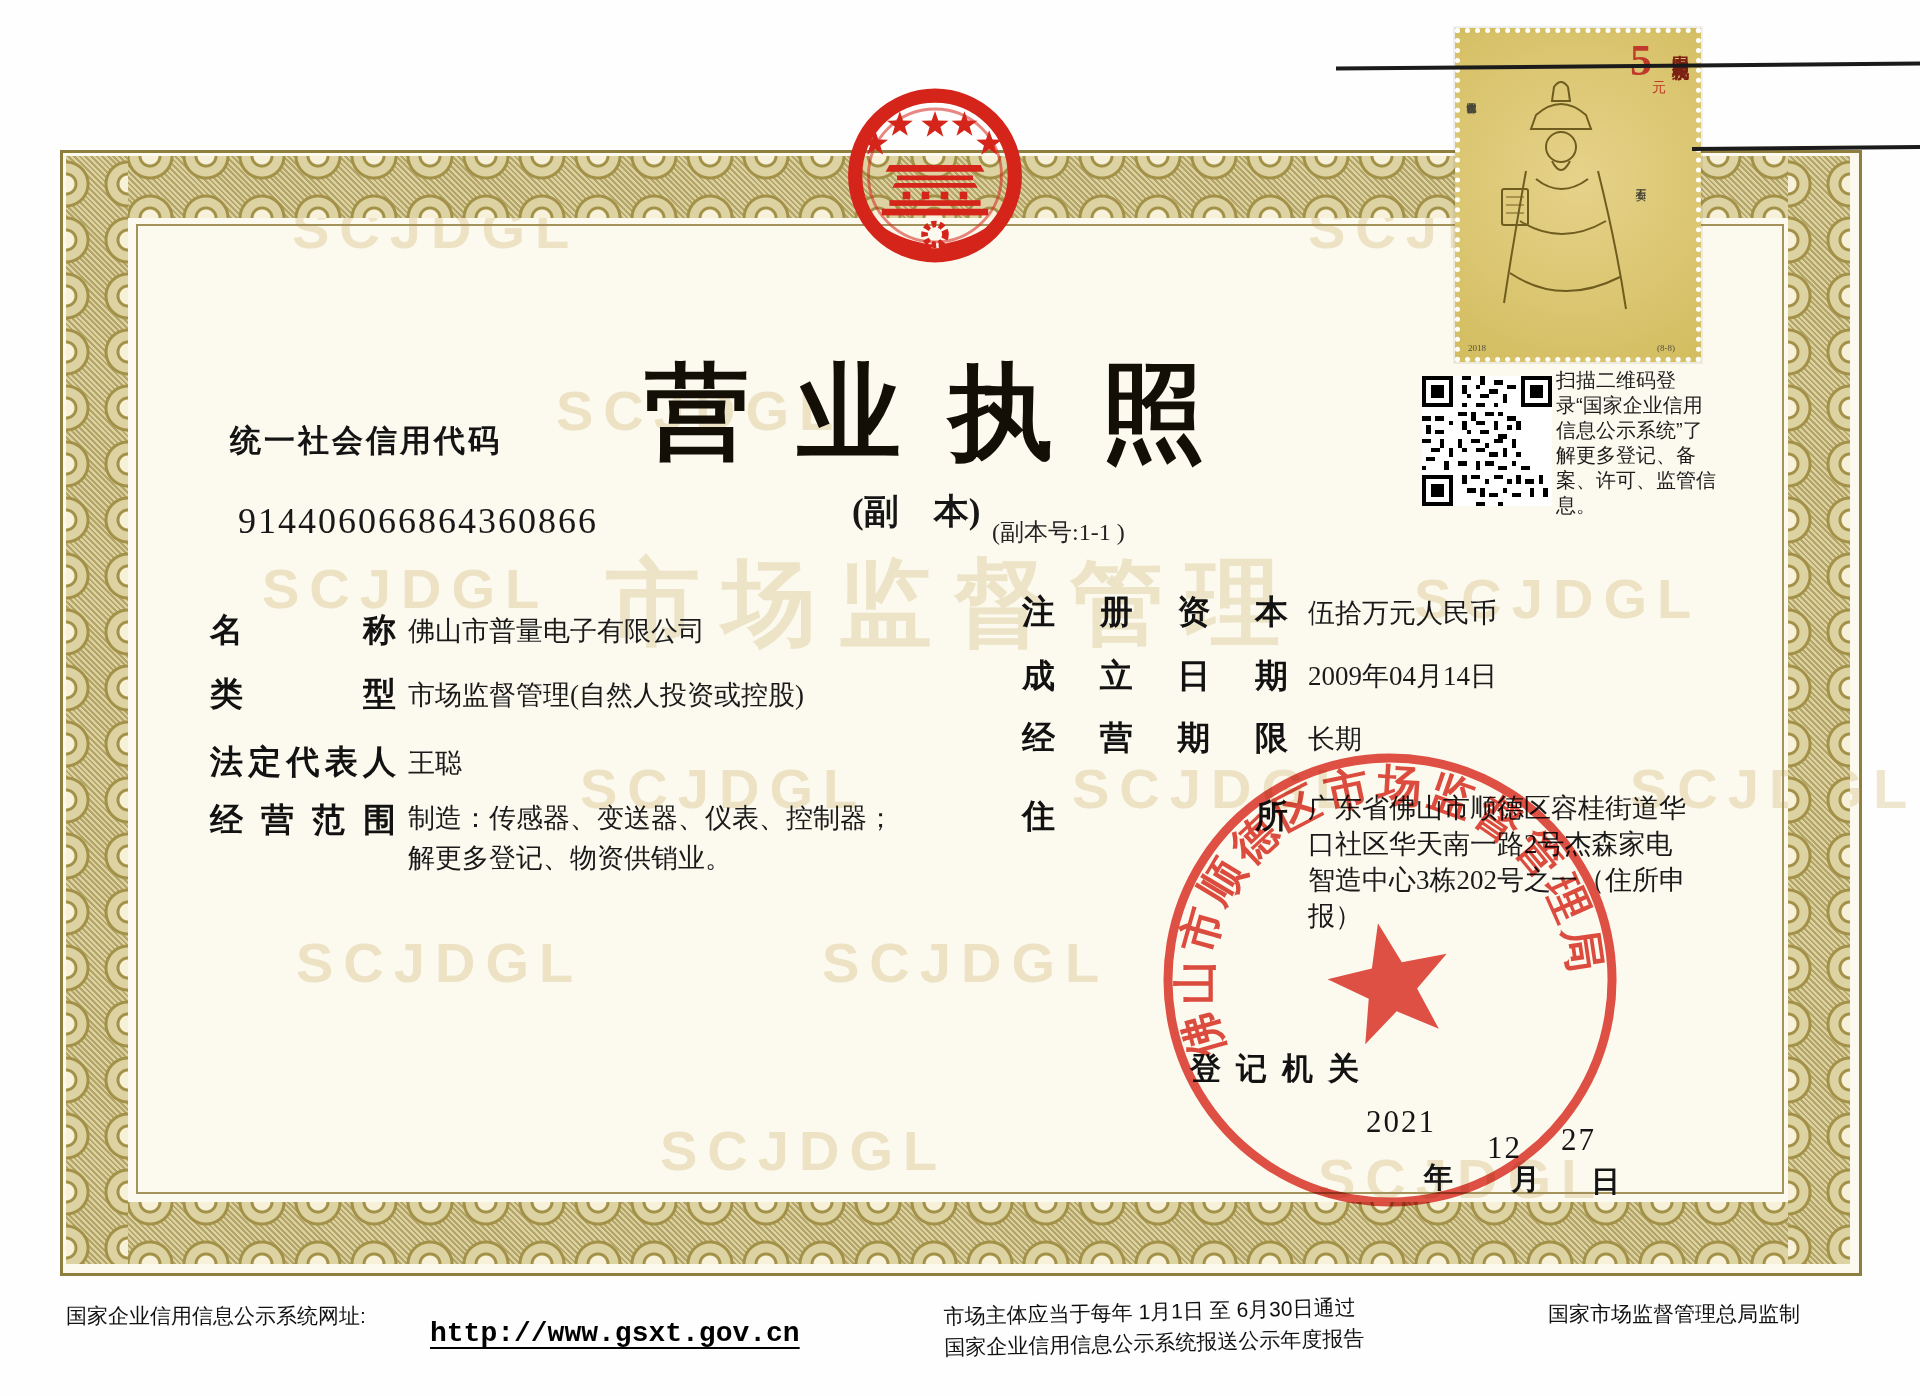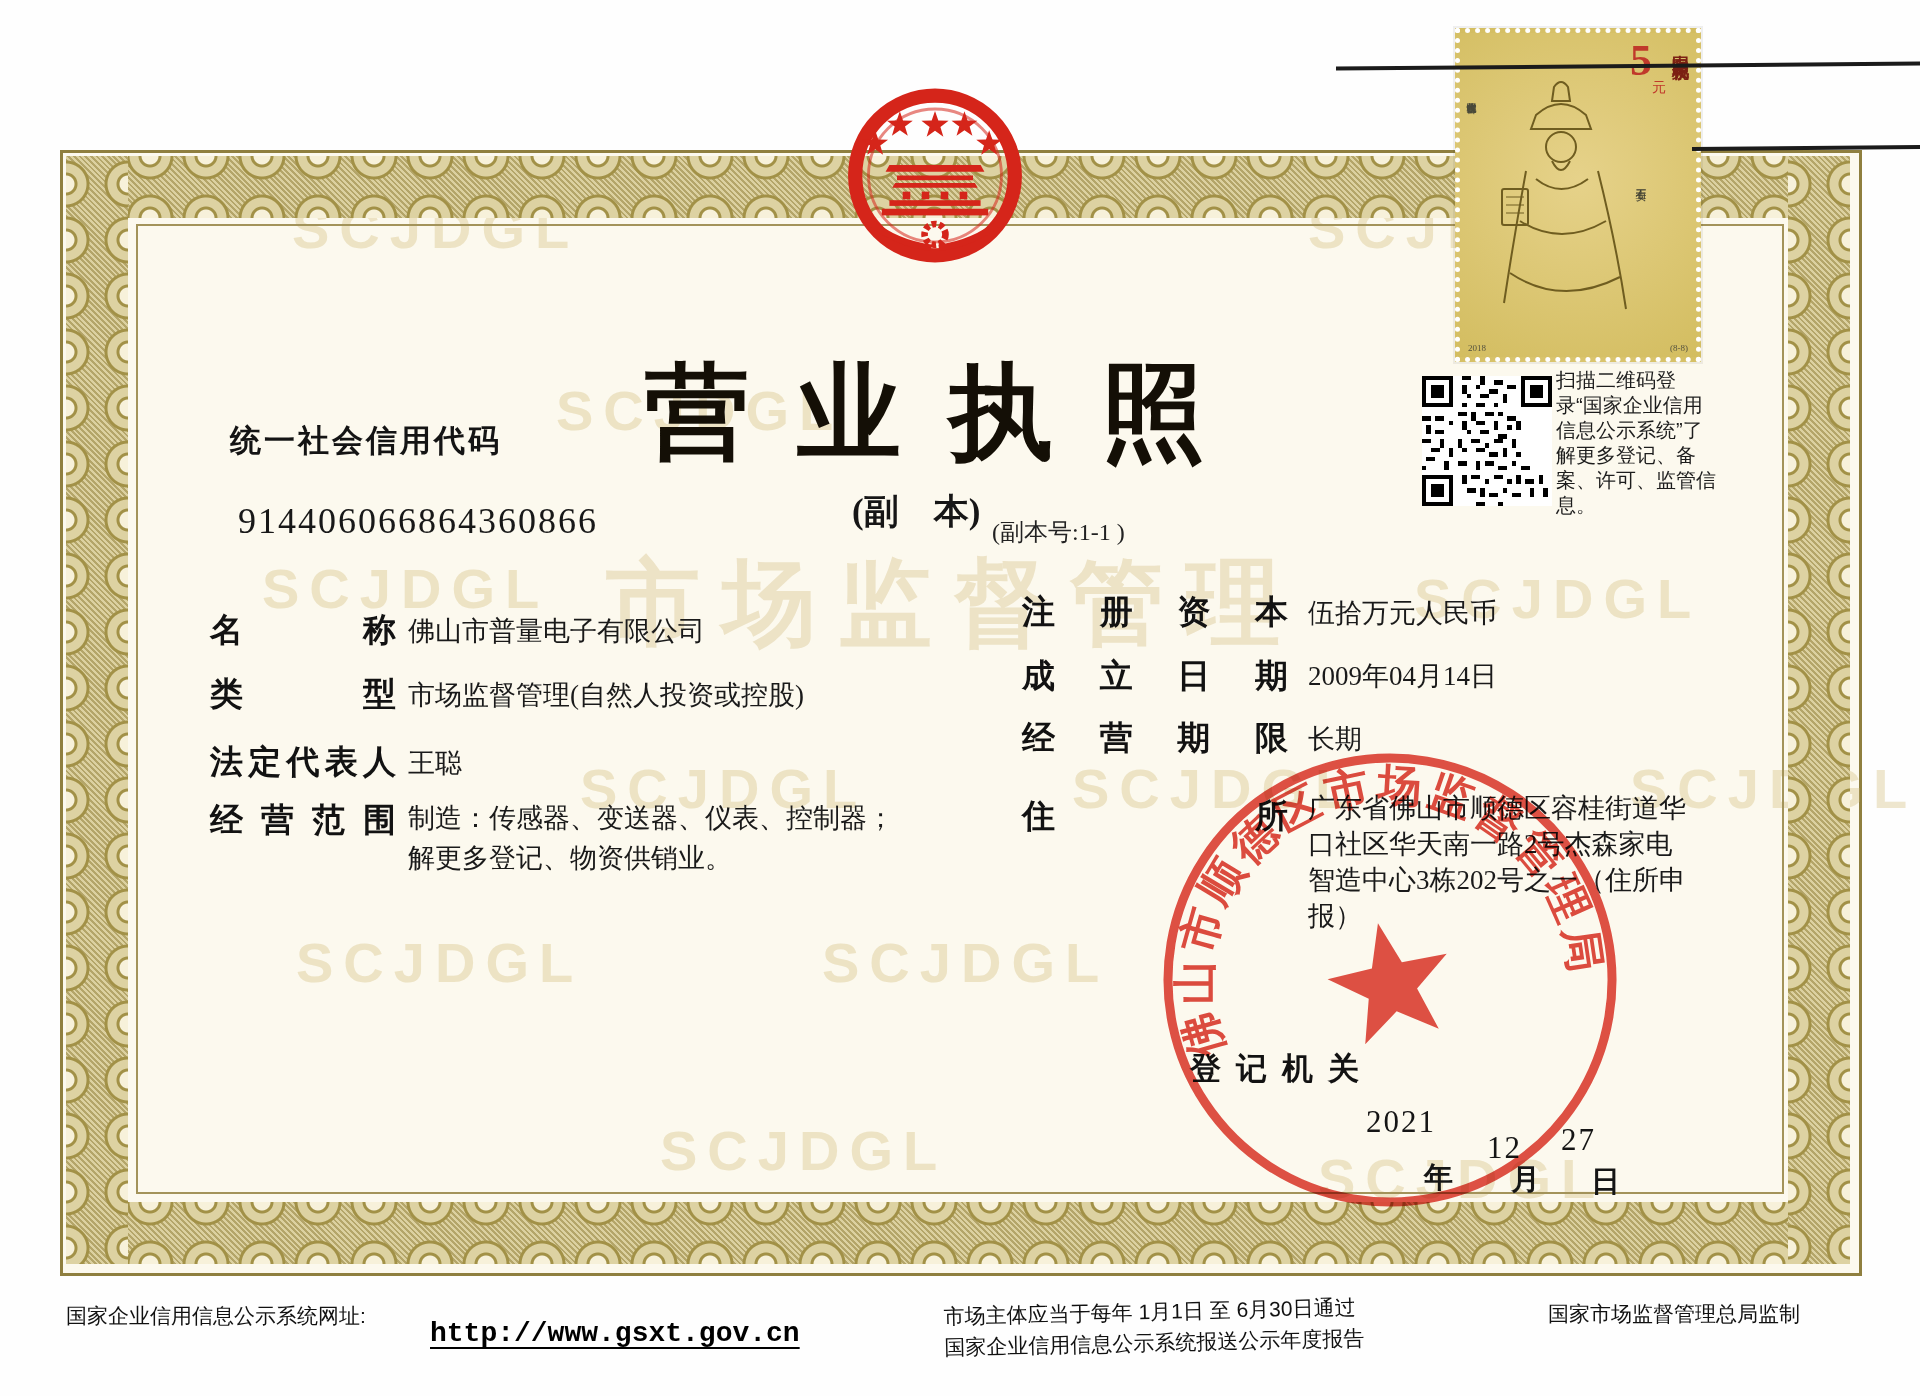--- a/index.html
+++ b/index.html
@@ -86,21 +86,21 @@
   }
   .ts-val{position:absolute;right:44px;top:2px;font-size:44px;font-weight:bold;color:#c0392b;}
   .ts-unit{position:absolute;right:30px;top:46px;font-size:14px;color:#c0392b;}
   .ts-title{
     position:absolute;right:4px;top:8px;height:66px;writing-mode:vertical-rl;
     font-size:17px;font-weight:bold;letter-spacing:2px;color:#7c2013;
   }
   .ts-series{position:absolute;left:4px;top:62px;height:160px;writing-mode:vertical-rl;font-size:10px;color:#4a4a3a;}
   .ts-name{position:absolute;right:48px;top:148px;writing-mode:vertical-rl;font-size:11px;color:#3c3c30;}
   .ts-year{position:absolute;left:8px;bottom:4px;font-size:9px;color:#55523e;}
-  .ts-index{position:absolute;right:8px;bottom:4px;font-size:9px;color:#55523e;margin-top:32px;}
+  .ts-index{position:absolute;right:21px;bottom:4px;font-size:9px;color:#55523e;margin-top:32px;}
   .cancel{position:absolute;height:4px;background:#1b1b1b;z-index:6;}
   .qr{position:absolute;left:1422px;top:376px;width:130px;height:130px;z-index:3;}
   .qrcap{
     position:absolute;left:1556px;top:368px;width:210px;z-index:3;
     font-size:20px;line-height:25px;color:#1d1d1d;white-space:pre-line;
     font-family:"Liberation Sans",sans-serif;
   }
   
   .ft{position:absolute;z-index:3;font-size:21px;color:#111;font-family:"Liberation Sans",sans-serif;}
   .ft-url{

